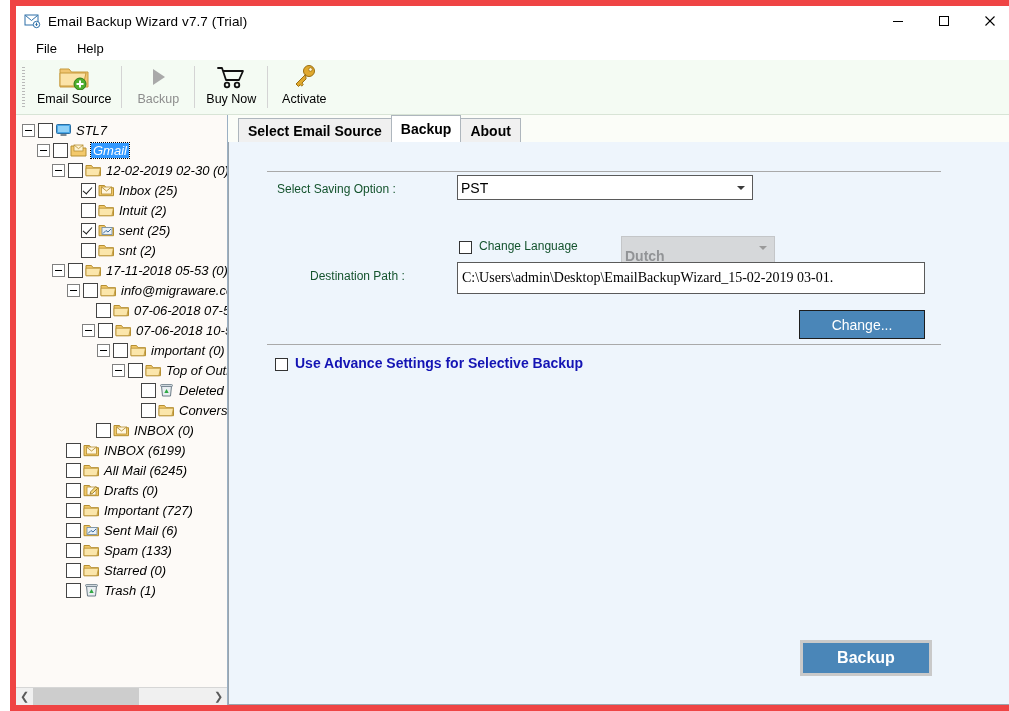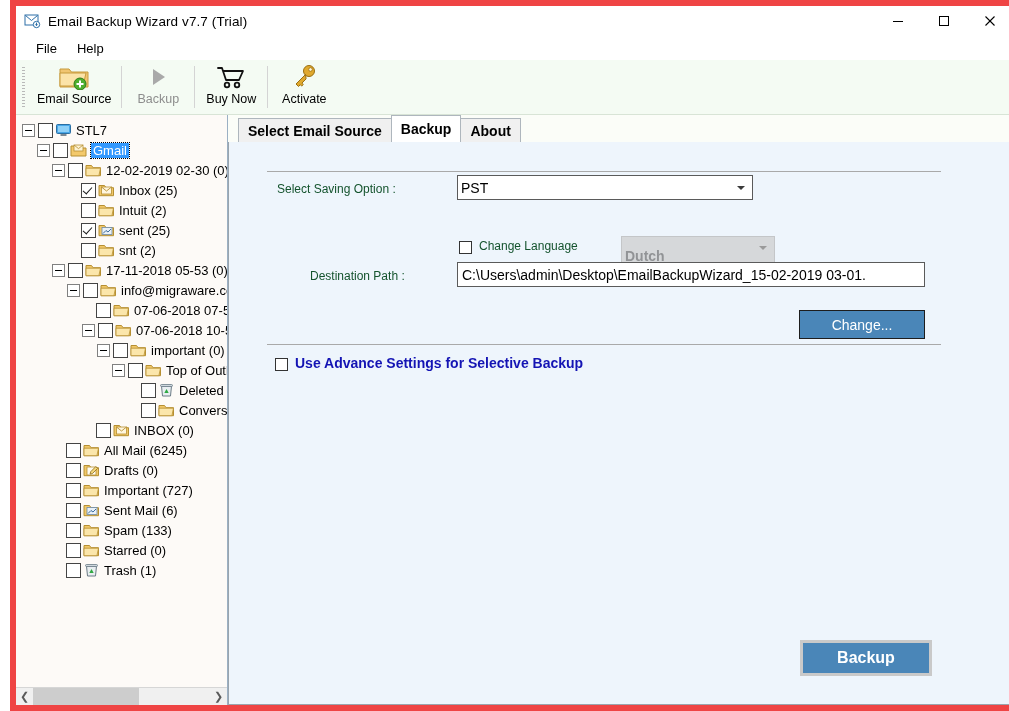--- a/index.html
+++ b/index.html
@@ -100,20 +100,21 @@
   }
   .tree {
     flex: 1; overflow: hidden;
     padding-top: 5px;
     position: relative;
   }
   .trow {
     height: 20px; display: flex; align-items: center;
     white-space: nowrap; font-size: 13px;
     position: relative;
+    font-style: italic;
   }
   .tind { flex: none; position: relative; height: 20px; }
   .expander {
     width: 11px; height: 11px; flex: none;
     border: 1px solid #808080; background: #fff;
     margin-right: 3px;
     position: relative;
     display: flex; align-items: center; justify-content: center;
   }
   .expander::before {
@@ -508,20 +509,31 @@
                 <path d="M3.5 4 l5 4 l5 -4" fill="none" stroke="#b68f32" stroke-width=".9"></path>
               </svg></span>
             <span class="tlabel">INBOX (0)</span>
           </div>
           <div class="trow">
             <span class="tind" style="width: 36px;"></span>
             <span class="expander none" style="width: 11px; margin-right: 3px;"></span>
             <span class="cbx"></span>
             <span class="ticon"><svg width="17" height="14" viewBox="0 0 17 14">
                 <path d="M1 2.5 h5.5 l1.6 2.2 h7.4 v8 h-14.5 z" fill="#f1c86a" stroke="#b68f32" stroke-width="1"></path>
+                <rect x="3.5" y="4" width="10" height="7" fill="#fff6df" stroke="#b68f32" stroke-width=".8"></rect>
+                <path d="M3.5 4 l5 4 l5 -4" fill="none" stroke="#b68f32" stroke-width=".9"></path>
+              </svg></span>
+            <span class="tlabel">INBOX (6199)</span>
+          </div>
+          <div class="trow">
+            <span class="tind" style="width: 36px;"></span>
+            <span class="expander none" style="width: 11px; margin-right: 3px;"></span>
+            <span class="cbx"></span>
+            <span class="ticon"><svg width="17" height="14" viewBox="0 0 17 14">
+                <path d="M1 2.5 h5.5 l1.6 2.2 h7.4 v8 h-14.5 z" fill="#f1c86a" stroke="#b68f32" stroke-width="1"></path>
                 <path d="M1 5.2 h14.5 l-1.6 7.5 h-12.9 z" fill="#fbe6ab" stroke="#b68f32" stroke-width=".8"></path>
               </svg></span>
             <span class="tlabel">All Mail (6245)</span>
           </div>
           <div class="trow">
             <span class="tind" style="width: 36px;"></span>
             <span class="expander none" style="width: 11px; margin-right: 3px;"></span>
             <span class="cbx"></span>
             <span class="ticon"><svg width="17" height="14" viewBox="0 0 17 14">
                 <path d="M1 2.5 h5.5 l1.6 2.2 h7.4 v8 h-14.5 z" fill="#f1c86a" stroke="#b68f32" stroke-width="1"></path>
@@ -616,21 +628,21 @@
         <div class="lbl" style="left:250px; top:97px;">Change Language</div>
 
         <div class="selwrap disabled" style="left:392px; top:94px; width:154px; height:24px;">
           <select class="ctl" disabled="" style="left:0; top:0; width:154px; height:40px;">
             <option>Dutch</option>
           </select>
           <span class="arrow"></span>
         </div>
 
         <div class="lbl" style="left:81px; top:127px;">Destination Path :</div>
-        <input class="ctl" type="text" style="left: 228px; top: 120px; width: 468px; height: 25px;" value="C:\Users\admin\Desktop\EmailBackupWizard_15-02-2019 03-01.">
+        <input class="ctl" type="text" style="left: 228px; top: 120px; width: 468px; height: 32px; font-family: Liberation Serif, serif;" value="C:\Users\admin\Desktop\EmailBackupWizard_15-02-2019 03-01.">
 
         <div class="btn-blue" style="left:570px; top:152px; width:126px; height:29px;margin-top:16px;">Change...</div>
 
         <div class="hr" style="left:38px; top:202px; width:674px;"></div>
 
         <div class="fcbx" style="left:46px; top:216px;"></div>
         <div class="adv-label" style="left:66px; top:213px;">Use Advance Settings for Selective Backup</div>
 
         <div class="btn-backup" style="left:571px; top:498px; width:132px; height:36px;">Backup</div>
       </div>

